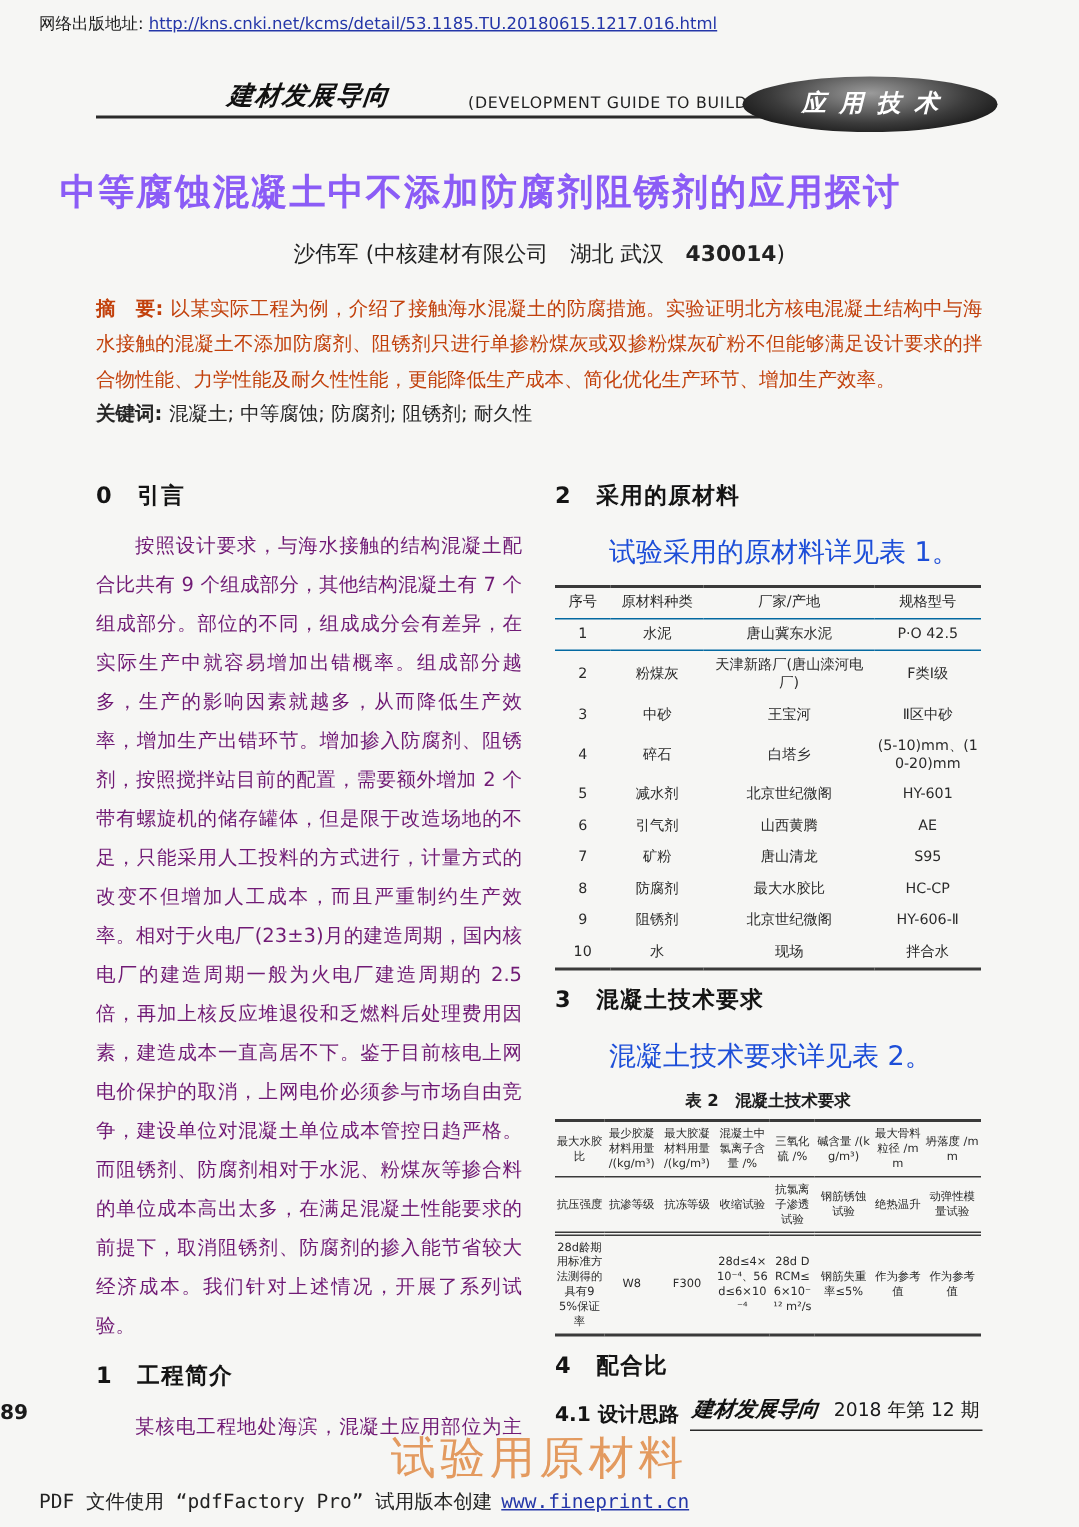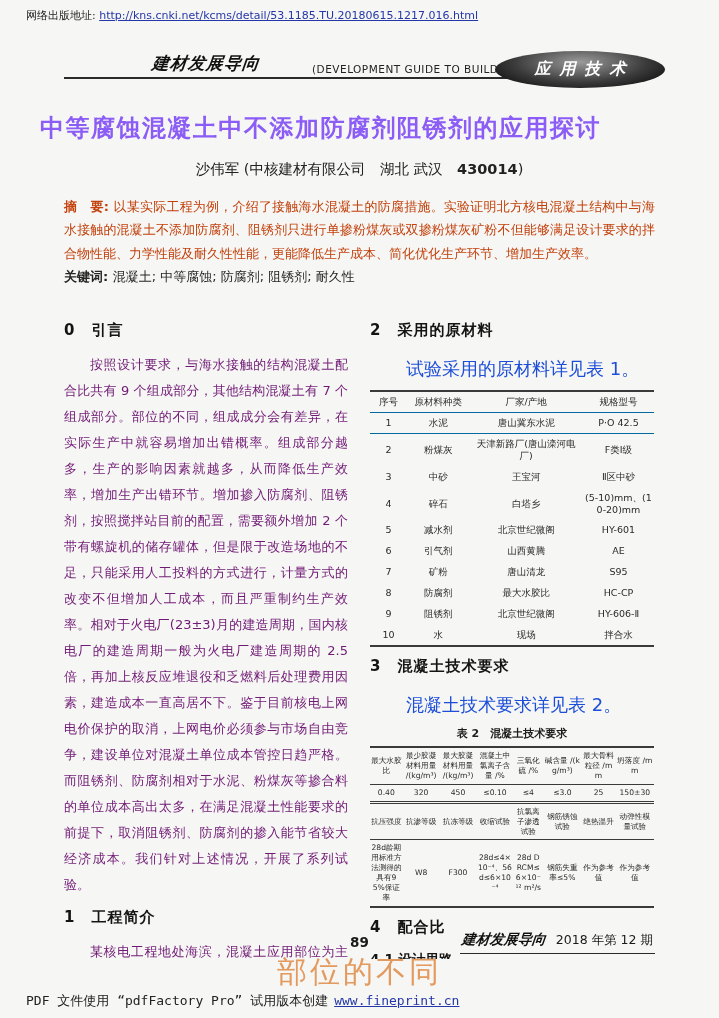--- a/index.html
+++ b/index.html
@@ -48,21 +48,21 @@
   .tbl1 td{font-size:9.5px;text-align:center;padding:4.5px 1px;line-height:1.25;color:#2a2a2a;
     word-break:break-all;}
   .tbl1 tr:first-child td{border-bottom:1px solid #0369a1;padding:4px 1px;}
   .tbl2{border-top:2px solid #3a3a3a;border-bottom:2px solid #3a3a3a;margin-bottom:10px;}
   .tbl2 td{font-size:7.6px;text-align:center;vertical-align:middle;padding:3px 1px;
     line-height:1.3;color:#2a2a2a;word-break:break-all;}
   .tbl2 tr:nth-child(1) td{border-bottom:1px solid #3a3a3a;}
   .tbl2 tr:nth-child(2) td{border-bottom:3px double #3a3a3a;}
   .tbl2 tr:nth-child(3) td{border-bottom:1px solid #3a3a3a;}
   
-  .pageno{position:absolute;top:934px;left:0;width:100%;text-align:center;
+  .pageno{position:absolute;top:934px;left:0;width:100%;
     font-size:13.5px;font-weight:bold;color:#1a1a1a;}
   .footright{position:absolute;top:931px;right:64px;border-bottom:1.5px solid #2a2a2a;
     padding:0 2px 4px;display:flex;align-items:baseline;gap:10px;}
   .footright .flogo{font-size:14px;font-weight:bold;font-style:italic;
     font-family:"DejaVu Serif","Liberation Serif",serif;transform:skewX(-6deg);color:#111;}
   .footright .fissue{font-size:12.5px;color:#1a1a1a;}
   .watermark{position:absolute;top:952px;left:0;width:100%;text-align:center;
     font-size:30px;letter-spacing:3px;color:#e08a46;opacity:.85;font-weight:500;}
   .pdfnote{position:absolute;top:992px;left:26px;font-size:13px;color:#222;
     font-family:"DejaVu Sans Mono","Liberation Mono",monospace;}
@@ -209,30 +209,20 @@
               <td>最大水胶比</td>
               <td>最少胶凝材料用量 /(kg/m³)</td>
               <td>最大胶凝材料用量 /(kg/m³)</td>
               <td>混凝土中氯离子含量 /%</td>
               <td>三氧化硫 /%</td>
               <td>碱含量 /(kg/m³)</td>
               <td>最大骨料粒径 /mm</td>
               <td>坍落度 /mm</td>
             </tr>
           <tr>
-              <td>0.40</td>
-              <td>320</td>
-              <td>450</td>
-              <td>≤0.10</td>
-              <td>≤4</td>
-              <td>≤3.0</td>
-              <td>25</td>
-              <td>150±30</td>
-            </tr>
-          <tr>
               <td>抗压强度</td>
               <td>抗渗等级</td>
               <td>抗冻等级</td>
               <td>收缩试验</td>
               <td>抗氯离子渗透试验</td>
               <td>钢筋锈蚀试验</td>
               <td>绝热温升</td>
               <td>动弹性模量试验</td>
             </tr>
           <tr>
@@ -253,18 +243,18 @@
 
     </div>
 
   </div>
 
   <div class="pageno">89</div>
   <div class="footright">
     <span class="flogo">建材发展导向</span>
     <span class="fissue">2018 年第 12 期</span>
   </div>
-  <div class="watermark">部位的不同</div>
+  <div class="watermark">试验用原材料</div>
   <div class="pdfnote">
     <span>PDF 文件使用 “pdfFactory Pro” 试用版本创建</span><a href="#">www.fineprint.cn</a>
   </div>
 
 </div>
 
 </body></html>

